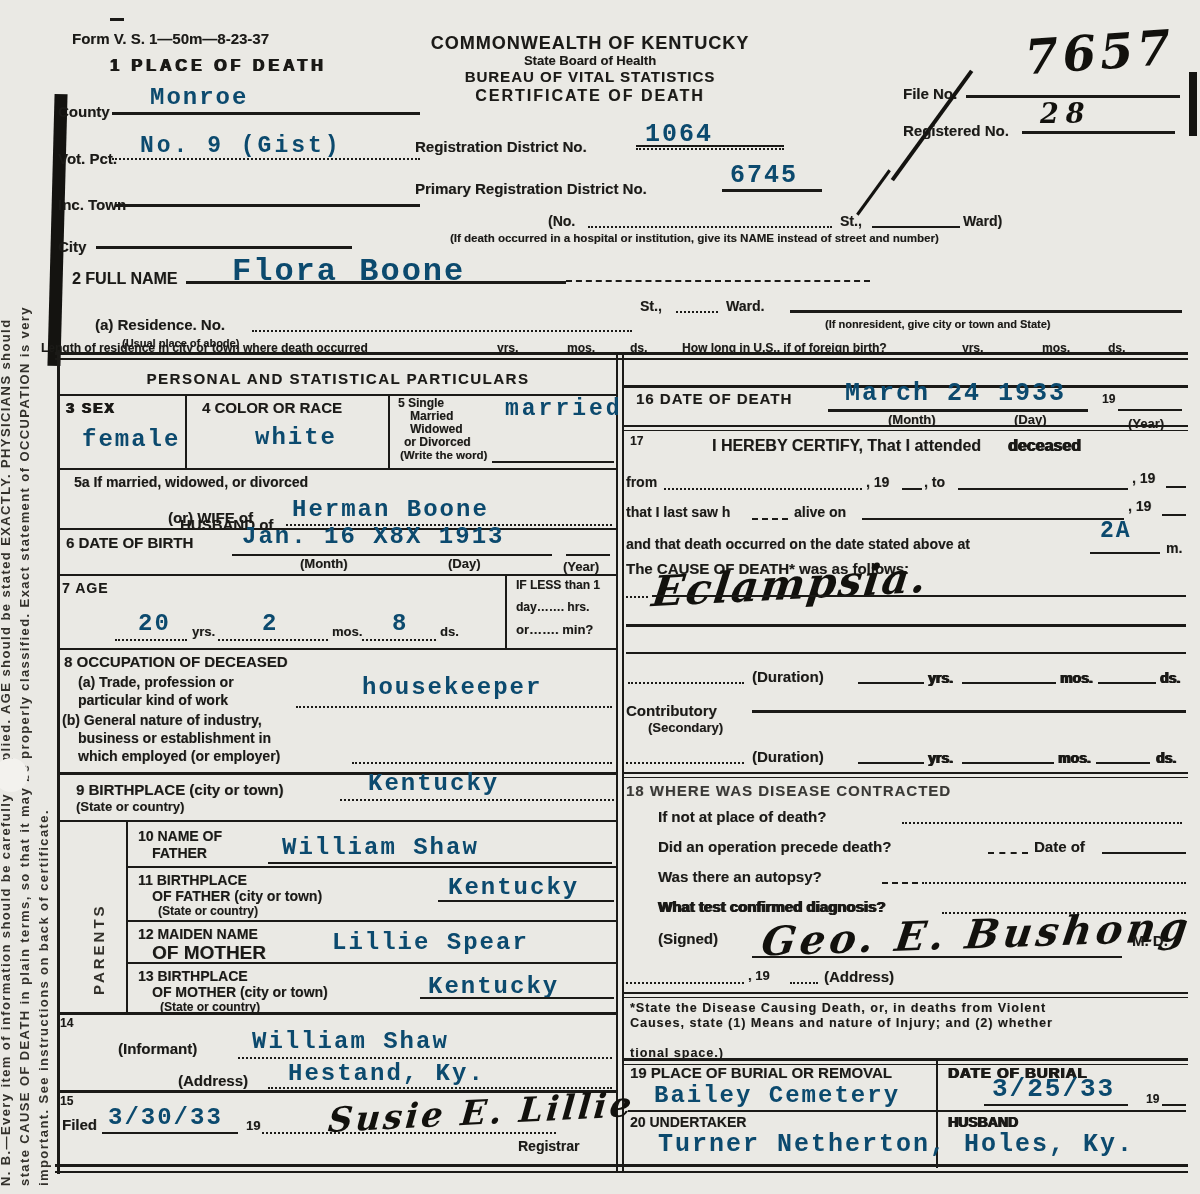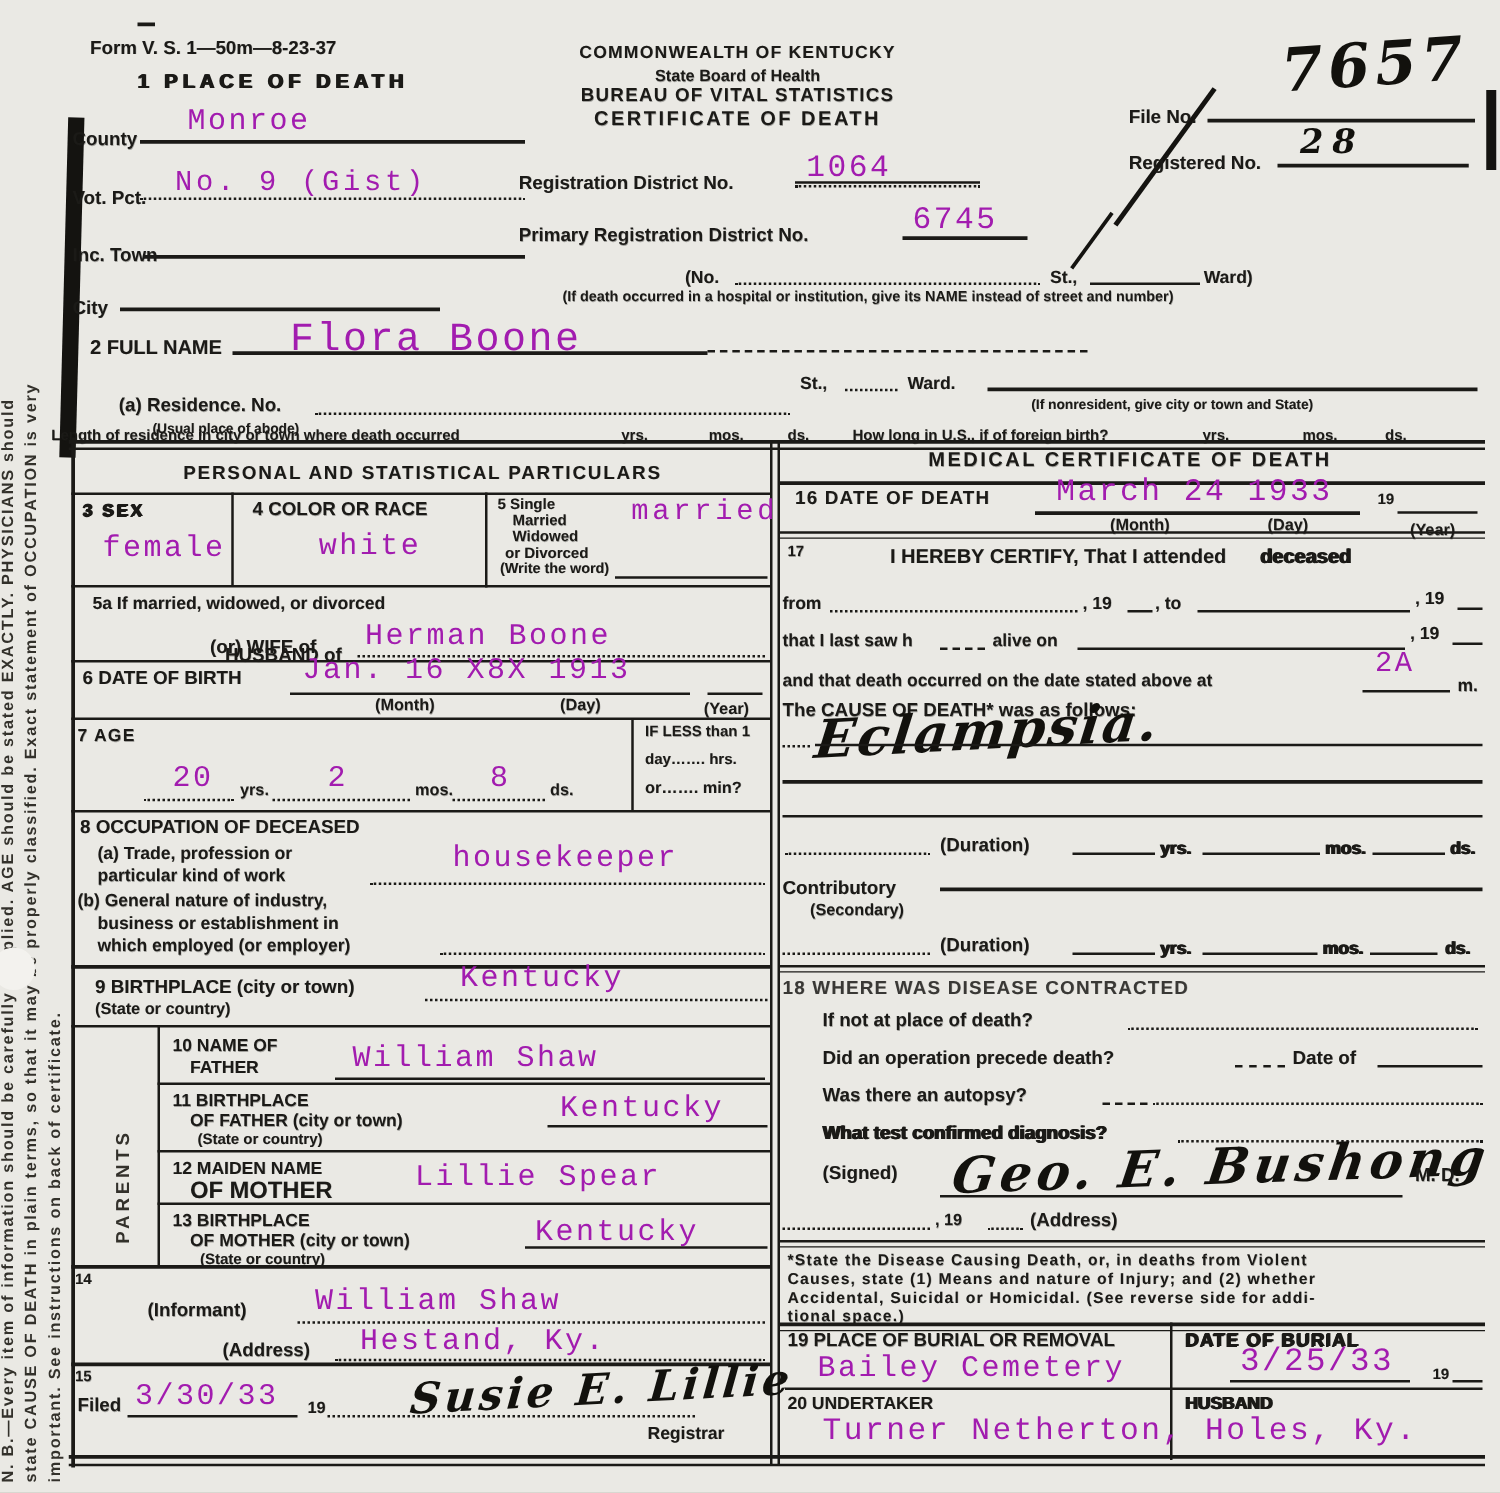--- a/index.html
+++ b/index.html
@@ -3,21 +3,21 @@
 <meta charset="utf-8">
 <title>Certificate of Death</title>
 <style>
   html,body{margin:0;padding:0;background:#c9c7c2;}
   .sheet{position:relative;width:1200px;height:1194px;background:#eae9e4;overflow:hidden;
          font-family:"Liberation Sans",sans-serif;color:#1b1a17;}
   .lbl{position:absolute;font-weight:bold;white-space:nowrap;
        text-shadow:0.4px 0.4px 0 rgba(27,26,23,0.35);}
   .smg{text-shadow:0.9px 0 0 currentColor,-0.5px 0.4px 0 currentColor;}
   .type{position:absolute;font-family:"Liberation Mono","DejaVu Sans Mono",monospace;
-        font-weight:normal;white-space:nowrap;color:#a21caf;letter-spacing:2px;}
+        font-weight:bold;white-space:nowrap;color:#0c4a6e;letter-spacing:2px;}
   .script{position:absolute;font-family:"DejaVu Serif",serif;font-style:italic;font-weight:bold;
           white-space:nowrap;color:#12110d;}
   .hl{position:absolute;background:#1b1a17;height:2px;}
   .dot{position:absolute;border-top:2px dotted #1b1a17;height:0;}
   .dash{position:absolute;border-top:2px dashed #1b1a17;height:0;}
   .vl{position:absolute;background:#1b1a17;width:2px;}
   .rot{position:absolute;font-weight:bold;white-space:nowrap;font-size:13px;letter-spacing:1.4px;
        color:#24221c;opacity:.92;transform:rotate(-90deg);transform-origin:0 0;}
   .ctr{text-align:center;}
   .blob{position:absolute;background:#141310;}
@@ -48,21 +48,21 @@
   <div class="lbl" style="left:58px;top:150px;font-size:15px;">Vot. Pct.</div>
   <div class="type" style="left:140px;top:133px;font-size:23px;letter-spacing:3px;">No. 9 (Gist)</div>
   <div class="dot" style="left:112px;top:158px;width:308px;"></div>
 
   <div class="lbl" style="left:58px;top:196px;font-size:15px;">Inc. Town</div>
   <div class="hl" style="left:115px;top:204px;width:305px;height:3px;"></div>
 
   <div class="lbl" style="left:58px;top:238px;font-size:15px;">City</div>
   <div class="hl" style="left:96px;top:246px;width:256px;height:3px;"></div>
 
-  <div class="lbl ctr" style="left:400px;top:33px;width:380px;font-size:14px;letter-spacing:1px;">COMMONWEALTH OF KENTUCKY</div>
+  <div class="lbl ctr" style="left:400px;top:33px;width:380px;font-size:18px;letter-spacing:1px;">COMMONWEALTH OF KENTUCKY</div>
   <div class="lbl ctr" style="left:400px;top:53px;width:380px;font-size:13px;">State Board of Health</div>
   <div class="lbl ctr" style="left:400px;top:87px;width:380px;font-size:16px;letter-spacing:2px;">CERTIFICATE OF DEATH</div>
   <div class="lbl ctr" style="left:400px;top:68px;width:380px;font-size:15px;letter-spacing:1px;">BUREAU OF VITAL STATISTICS</div>
 
   <div class="lbl" style="left:415px;top:138px;font-size:15px;">Registration District No.</div>
   <div class="type" style="left:645px;top:120px;font-size:25px;">1064</div>
   <div class="dot" style="left:636px;top:148px;width:148px;"></div>
   <div class="hl" style="left:636px;top:145px;width:148px;"></div>
 
   <div class="lbl" style="left:415px;top:180px;font-size:15px;">Primary Registration District No.</div>
@@ -219,21 +219,20 @@
 
   <div class="lbl" style="left:60px;top:1094px;font-size:12px;">15</div>
   <div class="lbl" style="left:62px;top:1116px;font-size:15px;">Filed</div>
   <div class="type" style="left:108px;top:1104px;font-size:24px;">3/30/33</div>
   <div class="hl" style="left:102px;top:1132px;width:136px;"></div>
   <div class="lbl" style="left:246px;top:1118px;font-size:13px;">19</div>
   <div class="dot" style="left:262px;top:1132px;width:294px;"></div>
   <div class="script" style="left:328px;top:1092px;font-size:34px;transform:rotate(-3deg) skewX(-8deg);letter-spacing:3px;">Susie E. Lillie</div>
   <div class="lbl" style="left:518px;top:1138px;font-size:14px;">Registrar</div>
 
-  <div class="lbl ctr" style="left:624px;top:360px;width:560px;font-size:16px;letter-spacing:2px;">MEDICAL CERTIFICATE OF DEATH</div>
   <div class="hl" style="left:624px;top:385px;width:564px;height:3px;"></div>
 
   <div class="lbl" style="left:636px;top:390px;font-size:15px;letter-spacing:1px;">16 DATE OF DEATH</div>
   <div class="type" style="left:845px;top:379px;font-size:25px;">March 24 1933</div>
   <div class="hl" style="left:828px;top:409px;width:260px;height:3px;"></div>
   <div class="lbl" style="left:1102px;top:392px;font-size:12px;">19</div>
   <div class="hl" style="left:1118px;top:409px;width:64px;"></div>
   <div class="lbl" style="left:888px;top:412px;font-size:13px;">(Month)</div>
   <div class="lbl" style="left:1014px;top:412px;font-size:13px;">(Day)</div>
   <div class="lbl" style="left:1128px;top:416px;font-size:13px;">(Year)</div>
@@ -316,21 +315,20 @@
 
   <div class="dot" style="left:626px;top:982px;width:118px;"></div>
   <div class="lbl" style="left:748px;top:968px;font-size:13px;">, 19</div>
   <div class="dot" style="left:790px;top:982px;width:28px;"></div>
   <div class="lbl" style="left:824px;top:968px;font-size:15px;">(Address)</div>
   <div class="hl" style="left:624px;top:992px;width:564px;"></div>
   <div class="hl" style="left:624px;top:997px;width:564px;height:1px;"></div>
 
   <div class="lbl" style="left:630px;top:1001px;font-size:12.5px;letter-spacing:1px;">*State the Disease Causing Death, or, in deaths from Violent</div>
   <div class="lbl" style="left:630px;top:1016px;font-size:12.5px;letter-spacing:1px;">Causes, state (1) Means and nature of Injury; and (2) whether</div>
-  <div class="lbl" style="left:630px;top:1031px;font-size:12.5px;letter-spacing:1px;">Accidental, Suicidal or Homicidal. (See reverse side for addi-</div>
   <div class="lbl" style="left:630px;top:1046px;font-size:12.5px;letter-spacing:1px;">tional space.)</div>
   <div class="hl" style="left:624px;top:1058px;width:564px;height:3px;"></div>
   <div class="hl" style="left:624px;top:1064px;width:564px;height:1px;"></div>
 
   <div class="vl" style="left:936px;top:1058px;height:110px;"></div>
   <div class="lbl" style="left:630px;top:1064px;font-size:15px;">19 PLACE OF BURIAL OR REMOVAL</div>
   <div class="lbl smg" style="left:948px;top:1064px;font-size:15px;letter-spacing:1px;">DATE OF BURIAL</div>
   <div class="type" style="left:654px;top:1082px;font-size:24px;">Bailey Cemetery</div>
   <div class="type" style="left:992px;top:1074px;font-size:26px;">3/25/33</div>
   <div class="hl" style="left:984px;top:1104px;width:144px;"></div>

